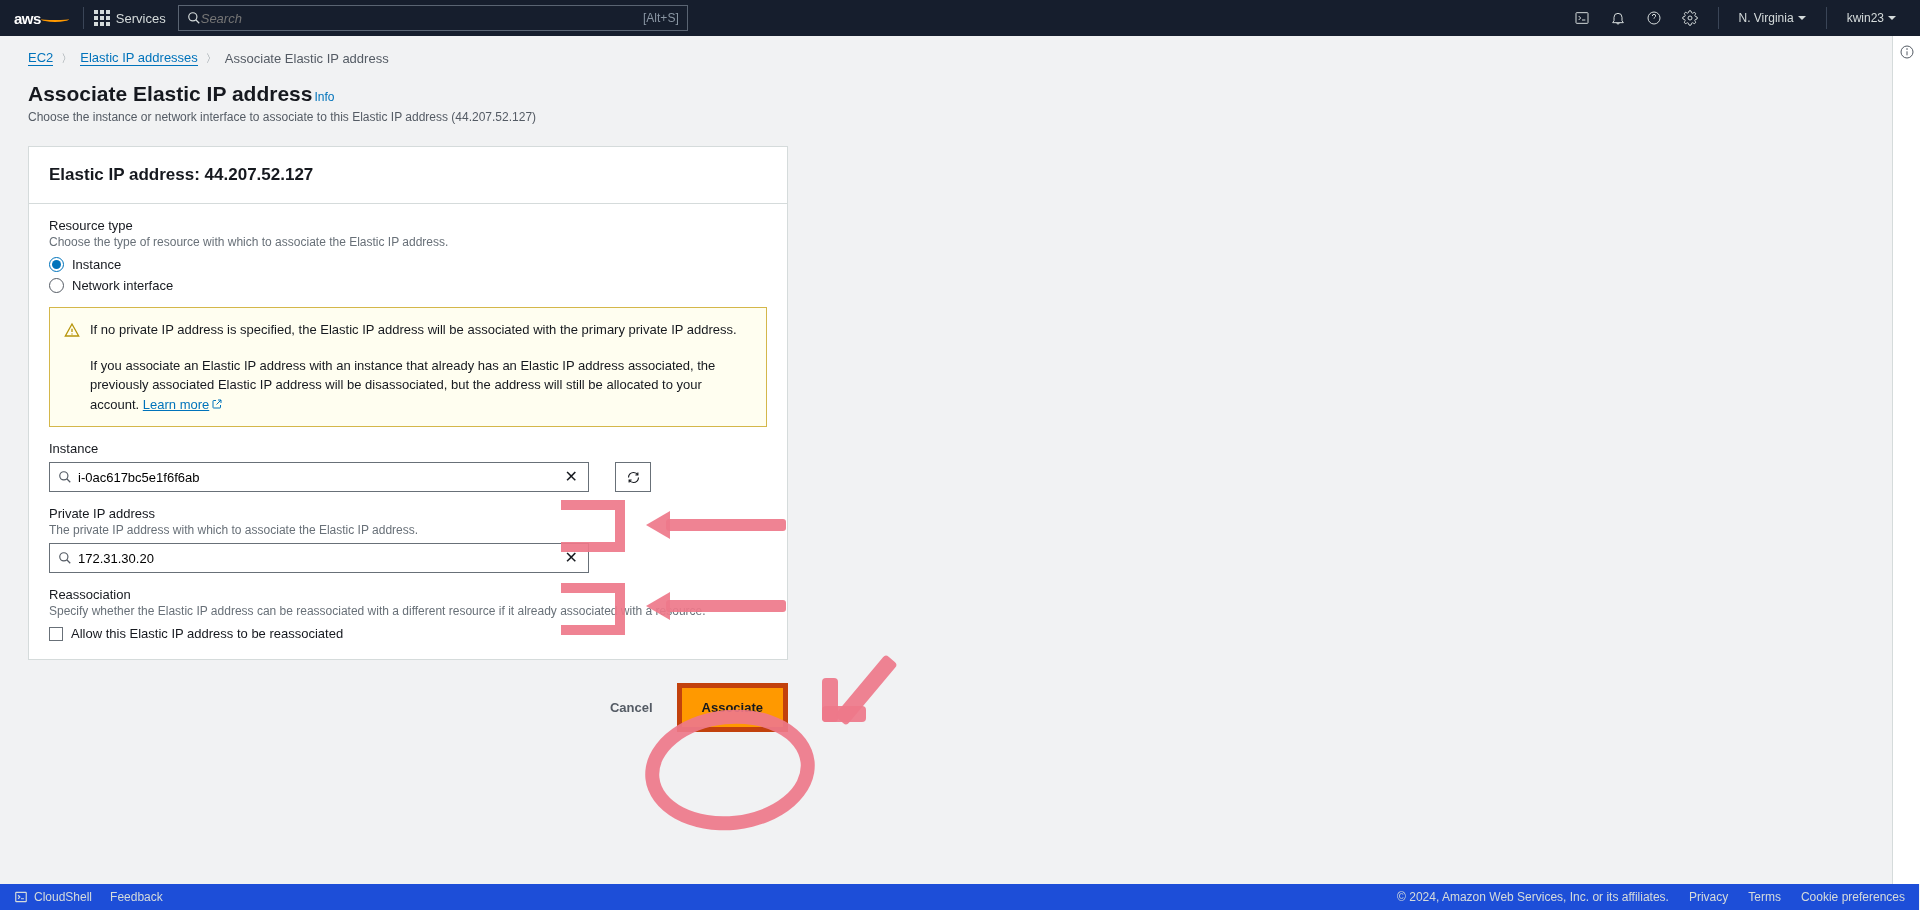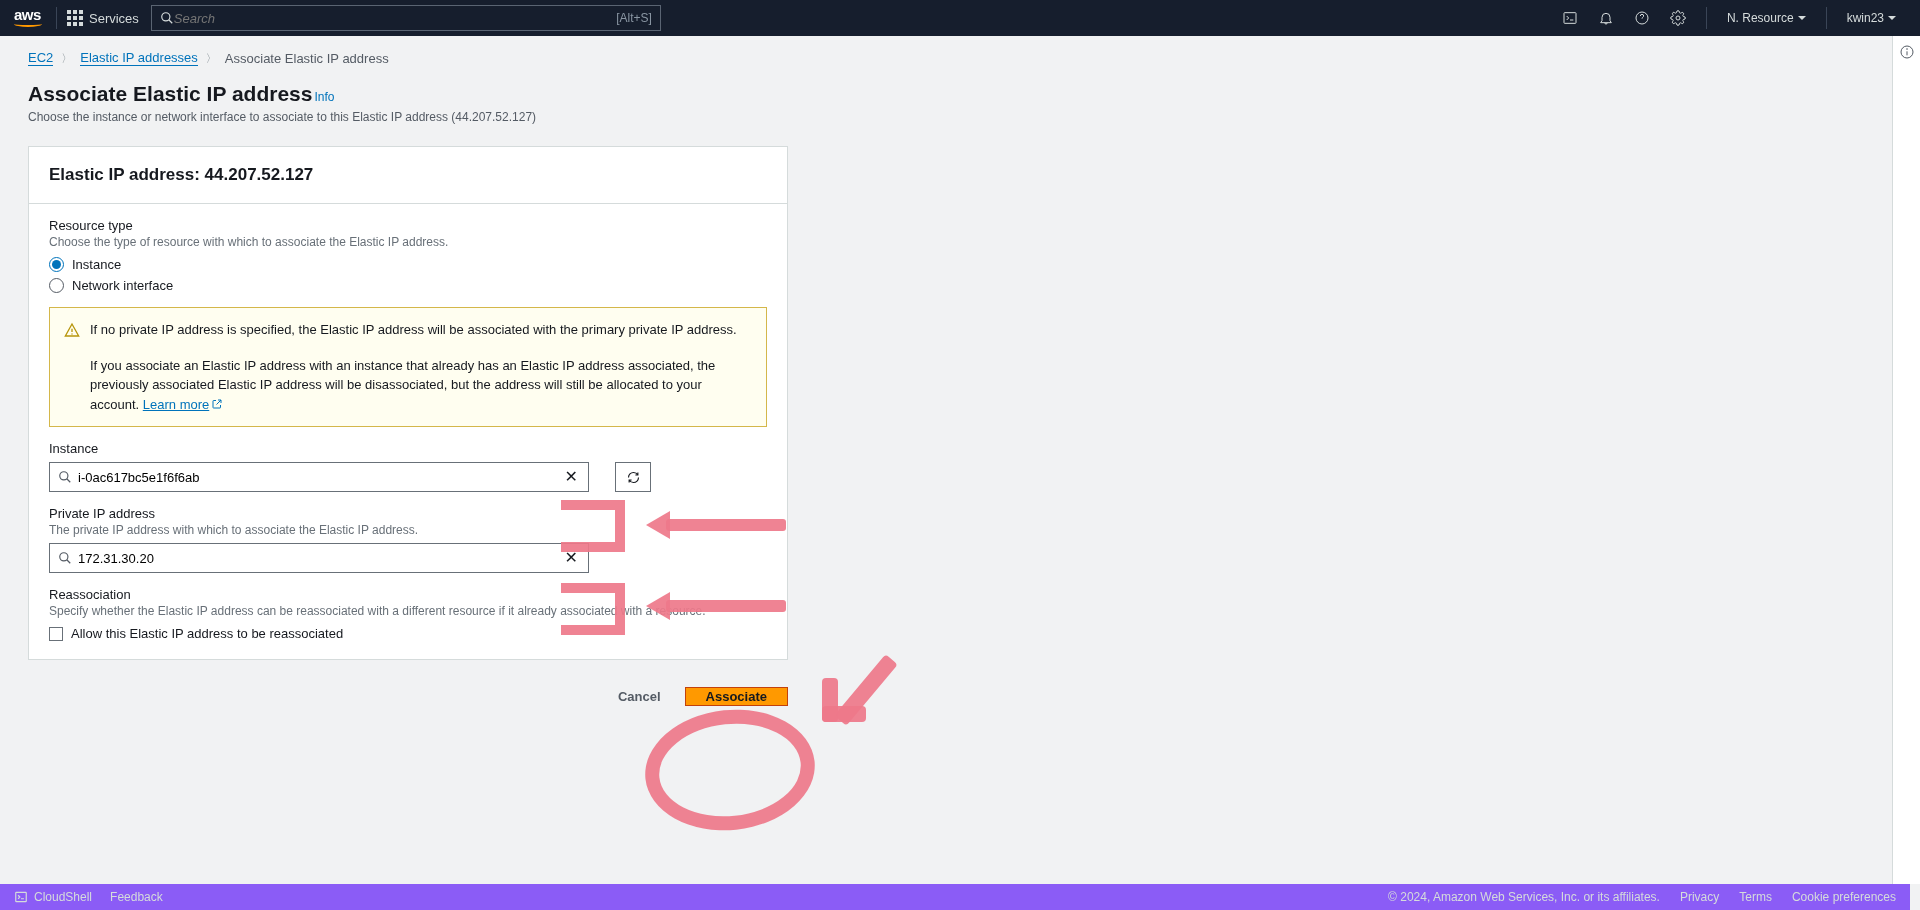--- a/index.html
+++ b/index.html
@@ -1,19 +1,19 @@
 <!DOCTYPE html>
 <html><head>
 <meta charset="utf-8">
 <style>
 * { box-sizing: border-box; margin: 0; padding: 0; }
 body { font-family: "Amazon Ember", "Helvetica Neue", Arial, sans-serif; background: #f1f2f3; color: #16191f; height: 910px; width: 1920px; overflow: hidden; position: relative; }
 
 .top-nav { background: #161e2d; height: 36px; display: flex; align-items: center; padding: 0 14px; color: #d5dbdb; }
-.aws-logo { font-size: 15px; font-weight: 700; letter-spacing: -0.5px; display: flex; flex-direction: column; line-height: 0.6; margin-right: 4px; }
+.aws-logo { font-size: 15px; font-weight: 700; letter-spacing: -0.5px; display: flex; flex-direction: row; line-height: 0.6; margin-right: 4px; }
 .aws-logo .txt { color: #fff; }
 .aws-logo .smile { height: 6px; width: 28px; border-bottom: 2px solid #f90; border-radius: 0 0 50% 50%; margin-top: 2px; }
 .top-divider { width: 1px; height: 22px; background: #3a4557; margin: 0 10px; }
 .services-btn { display: flex; align-items: center; gap: 6px; font-size: 13px; cursor: pointer; }
 .grid-icon { display: grid; grid-template-columns: repeat(3, 4px); grid-template-rows: repeat(3, 4px); gap: 2px; }
 .grid-icon span { background: #d5dbdb; }
 .search-box { display: flex; align-items: center; background: #161e2d; border: 1px solid #5a6472; height: 26px; margin-left: 12px; padding: 0 8px; width: 510px; }
 .search-box input { background: transparent; border: none; color: #d5dbdb; font-style: italic; font-size: 13px; flex: 1; outline: none; }
 .search-box .hint { font-size: 12px; color: #8a96a3; }
 .nav-right { margin-left: auto; display: flex; align-items: center; gap: 0; }
@@ -64,23 +64,23 @@
 .combo input { border: none; flex: 1; font-size: 13px; outline: none; }
 .combo .clear { cursor: pointer; font-size: 16px; color: #16191f; line-height: 1; padding: 0 2px; font-weight: 300; }
 .refresh-btn { width: 36px; height: 30px; border: 1px solid #687078; background: #fff; display: flex; align-items: center; justify-content: center; cursor: pointer; }
 .refresh-btn svg { width: 15px; height: 15px; stroke: #16191f; fill: none; stroke-width: 1.8; }
 
 .checkbox-row { display: flex; align-items: center; gap: 8px; margin-top: 8px; font-size: 13px; }
 .checkbox { width: 14px; height: 14px; border: 1px solid #687078; cursor: pointer; }
 
 .actions { width: 760px; display: flex; justify-content: flex-end; gap: 14px; margin-top: 23px; align-items: center; }
 .btn-cancel { background: none; border: none; font-size: 13px; font-weight: 700; color: #545b64; cursor: pointer; padding: 6px 10px; }
-.btn-primary { background: #ff9900; border: 1px solid #c2410c; color: #16191f; font-size: 13px; font-weight: 700; padding: 1px 20px; cursor: pointer; }
-
-.footer { position: absolute; bottom: 0; left: 0; right: 10px; height: 26px; background: #8b5cf6; color: #d5dbdb; display: flex; align-items: center; padding: 0 14px; font-size: 12px; }
+.btn-primary { background: #ff9900; border: 5px solid #c2410c; color: #16191f; font-size: 13px; font-weight: 700; padding: 12px 20px; cursor: pointer; }
+
+.footer { position: absolute; bottom: 0; left: 0; right: 1px; height: 26px; background: #1d4ed8; color: #d5dbdb; display: flex; align-items: center; padding: 0 14px; font-size: 12px; }
 .footer-left { display: flex; align-items: center; gap: 18px; }
 .footer-left .cs { display: flex; align-items: center; gap: 6px; cursor: pointer; }
 .footer-right { margin-left: auto; display: flex; align-items: center; gap: 20px; }
 .footer-right span, .footer-right a { color: #d5dbdb; cursor: pointer; }
 
 
 .annot { position: absolute; pointer-events: none; }
 .bracket-1 { left: 561px; top: 500px; width: 64px; height: 52px; border-right: 10px solid rgba(238,120,138,0.92); border-top: 10px solid rgba(238,120,138,0.92); border-bottom: 10px solid rgba(238,120,138,0.92); }
 .arrow-a { position: absolute; }
 .arrow-a .line { height: 12px; background: rgba(238,120,138,0.92); border-radius: 3px; }
@@ -146,21 +146,21 @@
         </svg>
       </div>
     <div class="nav-icon">
         <svg viewBox="0 0 24 24">
           <circle cx="12" cy="12" r="3"></circle>
           <path d="M19.4 15a1.7 1.7 0 00.34 1.87l.06.06a2 2 0 11-2.83 2.83l-.06-.06a1.7 1.7 0 00-1.87-.34 1.7 1.7 0 00-1.04 1.56V21a2 2 0 11-4 0v-.09a1.7 1.7 0 00-1.04-1.56 1.7 1.7 0 00-1.87.34l-.06.06a2 2 0 11-2.83-2.83l.06-.06a1.7 1.7 0 00.34-1.87 1.7 1.7 0 00-1.56-1.04H3a2 2 0 110-4h.09a1.7 1.7 0 001.56-1.04 1.7 1.7 0 00-.34-1.87l-.06-.06a2 2 0 112.83-2.83l.06.06a1.7 1.7 0 001.87.34A1.7 1.7 0 0010 3.09V3a2 2 0 114 0v.09a1.7 1.7 0 001.04 1.56 1.7 1.7 0 001.87-.34l.06-.06a2 2 0 112.83 2.83l-.06.06a1.7 1.7 0 00-.34 1.87A1.7 1.7 0 0020.91 10H21a2 2 0 110 4h-.09a1.7 1.7 0 00-1.56 1.04z"></path>
         </svg>
       </div>
     <div class="top-divider"></div>
     <div class="nav-region">
-        <span>N. Resource</span>
+        <span>N. Virginia</span>
         <span class="caret-down"></span>
       </div>
     <div class="top-divider"></div>
     <div class="nav-user">
         <span>kwin23</span>
         <span class="caret-down"></span>
       </div>
   </div>
 </div>
 

